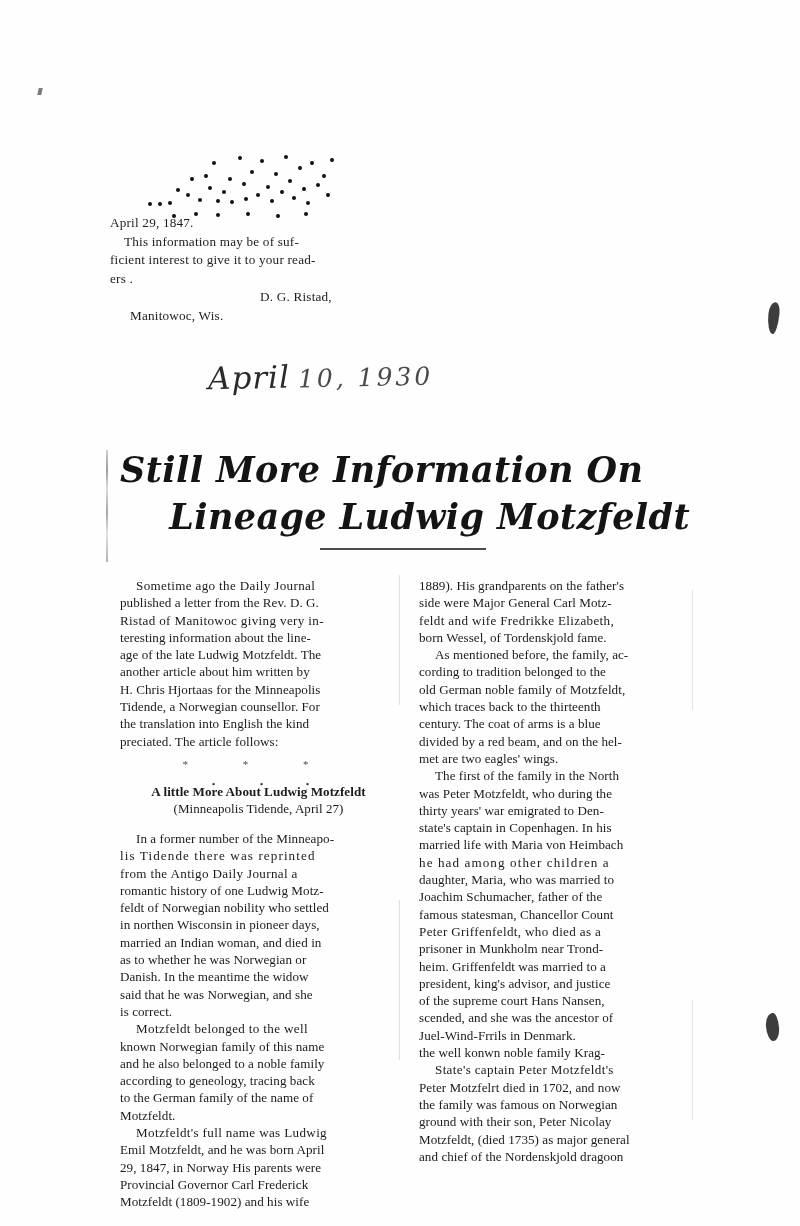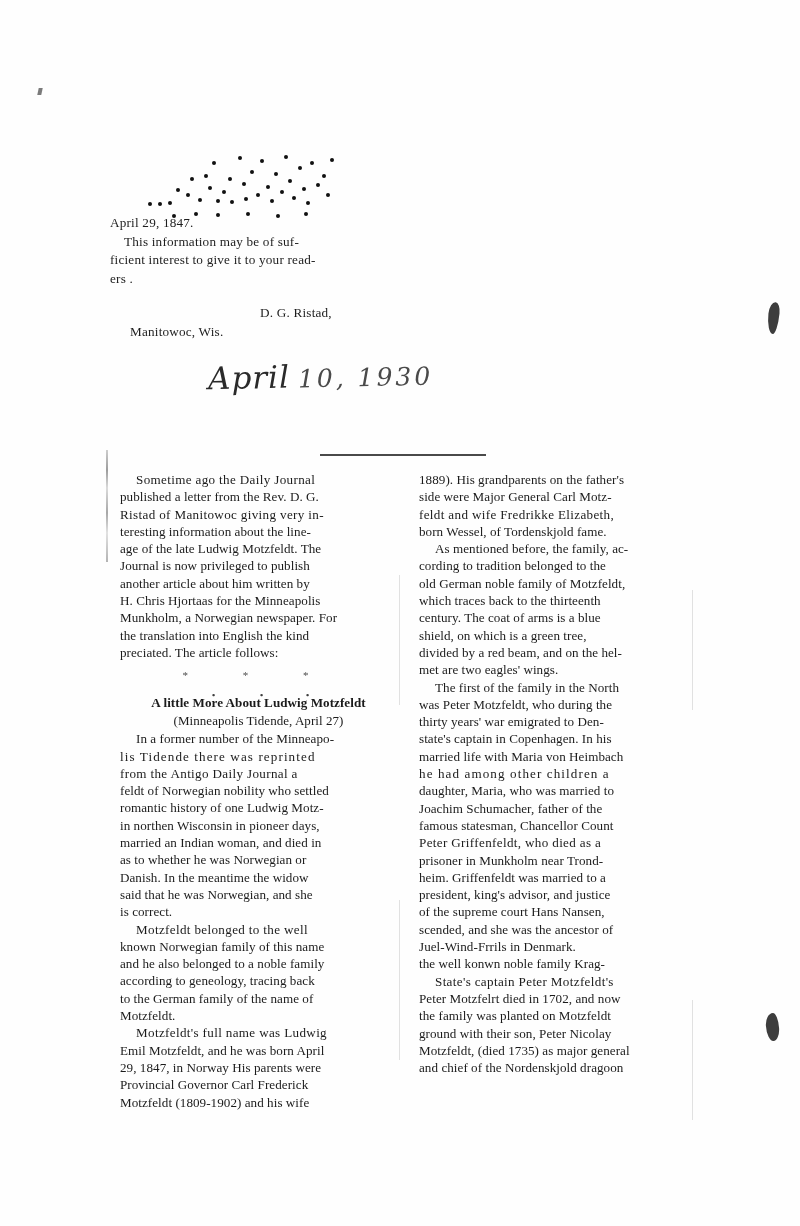--- a/index.html
+++ b/index.html
@@ -78,21 +78,21 @@
     width: 300px;
     font-family: "Liberation Serif", serif;
     font-size: 13.2px;
     line-height: 18.6px;
     letter-spacing: .2px;
     color: #1d1d1d;
   }
   .typed .ln { white-space: nowrap; }
   .typed .ln.indent { text-indent: 14px; font-family: Liberation Serif, serif; }
   .typed .sig {
-    margin-top: 16px;
+    margin-top: 0;
     padding-left: 150px;
   }
   .typed .city {
     padding-left: 20px;
   }
 
   
   .handwriting {
     position: absolute;
     left: 208px;
@@ -214,21 +214,21 @@
 
   .asterisks {
     text-align: center;
     font-size: 11px;
     letter-spacing: 26px;
     color: #4a4a4a;
     margin-top: 6px;
     height: 13px;
   }
 
-  .para { margin-top: 0; }
+  .para { margin-top: 12px; }
   .para + .para { margin-top: 0; }
 
   
   .scanline {
     position: absolute;
     width: 1px;
     background: #c9c9c9;
     opacity: .55;
   }
 </style>
@@ -296,60 +296,63 @@
   </div>
 
   <div class="handwriting">
     <span>April</span><span class="hw-date">10, 1930</span>
   </div>
 
   <div class="clipping">
 
     <div class="headline-rule"></div>
 
+    <h1 class="headline">
+      <span class="l1">Still  More  Information  On</span>
+      <span class="l2">Lineage Ludwig Motzfeldt</span>
+    </h1>
 
     <div class="headline-underline"></div>
 
     <div class="columns">
 
       <div class="col">
         <div class="body-text">
 
           <div class="para">
             <div class="ln indent j">Sometime  ago   the   Daily   Journal</div>
             <div class="ln">published a letter from the Rev. D. G.</div>
             <div class="ln j">Ristad of Manitowoc giving very in-</div>
             <div class="ln">teresting  information  about  the  line-</div>
             <div class="ln">age of the late Ludwig Motzfeldt.  The</div>
-            <div class="ln">Journal  is  now  privileged  to  publish</div>
             <div class="ln">another  article  about  him  written  by</div>
             <div class="ln">H. Chris Hjortaas for the Minneapolis</div>
-            <div class="ln">Munkholm,  a  Norwegian  newspaper.   For</div>
+            <div class="ln">Tidende,  a  Norwegian  counsellor.   For</div>
             <div class="ln">the  translation  into  English  the  kind</div>
             <div class="ln">preciated.  The  article  follows:</div>
           </div>
 
           <div class="asterisks">* * *</div>
 
           <div class="sub-heading">
             <span>A little More About Ludwig Motzfeldt</span>
             <span class="sub-marks">
               <i style="left:92px;">•</i>
               <i style="left:140px;">•</i>
               <i style="left:186px;">•</i>
             </span>
           </div>
           <div class="sub-source">(Minneapolis Tidende, April 27)</div>
 
           <div class="para">
             <div class="ln indent">In a former number of the Minneapo-</div>
             <div class="ln jj">lis     Tidende   there    was    reprinted</div>
             <div class="ln j">from   the   Antigo   Daily   Journal   a</div>
+            <div class="ln">romantic  history  of  one  Ludwig  Motz-</div>
             <div class="ln">feldt of Norwegian nobility who settled</div>
-            <div class="ln">romantic  history  of  one  Ludwig  Motz-</div>
             <div class="ln">in northen Wisconsin in pioneer days,</div>
             <div class="ln">married  an  Indian  woman,  and  died  in</div>
             <div class="ln">as  to  whether  he  was  Norwegian    or</div>
             <div class="ln">Danish.   In  the  meantime  the  widow</div>
             <div class="ln">said  that  he  was  Norwegian,  and  she</div>
             <div class="ln">is correct.</div>
           </div>
 
           <div class="para">
             <div class="ln indent j">Motzfeldt   belonged   to   the   well</div>
@@ -381,21 +384,20 @@
             <div class="ln j">feldt  and  wife  Fredrikke  Elizabeth,</div>
             <div class="ln">born Wessel, of Tordenskjold fame.</div>
           </div>
 
           <div class="para">
             <div class="ln indent">As mentioned before, the family, ac-</div>
             <div class="ln">cording  to  tradition  belonged  to  the</div>
             <div class="ln">old German noble family of Motzfeldt,</div>
             <div class="ln">which  traces  back  to  the  thirteenth</div>
             <div class="ln">century.   The  coat  of  arms  is  a  blue</div>
-            <div class="ln">shield,   on  which   is   a   green   tree,</div>
             <div class="ln">divided  by  a  red  beam,  and  on  the  hel-</div>
             <div class="ln">met are two eagles' wings.</div>
           </div>
 
           <div class="para">
             <div class="ln indent">The  first  of  the  family  in  the  North</div>
             <div class="ln">was  Peter  Motzfeldt,  who  during  the</div>
             <div class="ln">thirty  years'  war  emigrated  to   Den-</div>
             <div class="ln">state's  captain  in  Copenhagen.   In  his</div>
             <div class="ln">married life with Maria von Heimbach</div>
@@ -409,21 +411,21 @@
             <div class="ln">president,  king's  advisor,  and  justice</div>
             <div class="ln">of  the  supreme  court  Hans  Nansen,</div>
             <div class="ln">scended,  and  she  was  the  ancestor  of</div>
             <div class="ln">Juel-Wind-Frrils in Denmark.</div>
             <div class="ln">the  well  konwn  noble  family   Krag-</div>
           </div>
 
           <div class="para">
             <div class="ln indent j">State's  captain   Peter   Motzfeldt's</div>
             <div class="ln">Peter Motzfelrt died in 1702, and now</div>
-            <div class="ln">the  family  was  planted  on  Motzfeldt</div>
+            <div class="ln">the  family  was  famous  on  Norwegian</div>
             <div class="ln">ground  with  their  son,  Peter  Nicolay</div>
             <div class="ln">Motzfeldt, (died 1735) as major general</div>
             <div class="ln">and chief of the Nordenskjold dragoon</div>
           </div>
 
         </div>
       </div>
 
     </div>
   </div>

